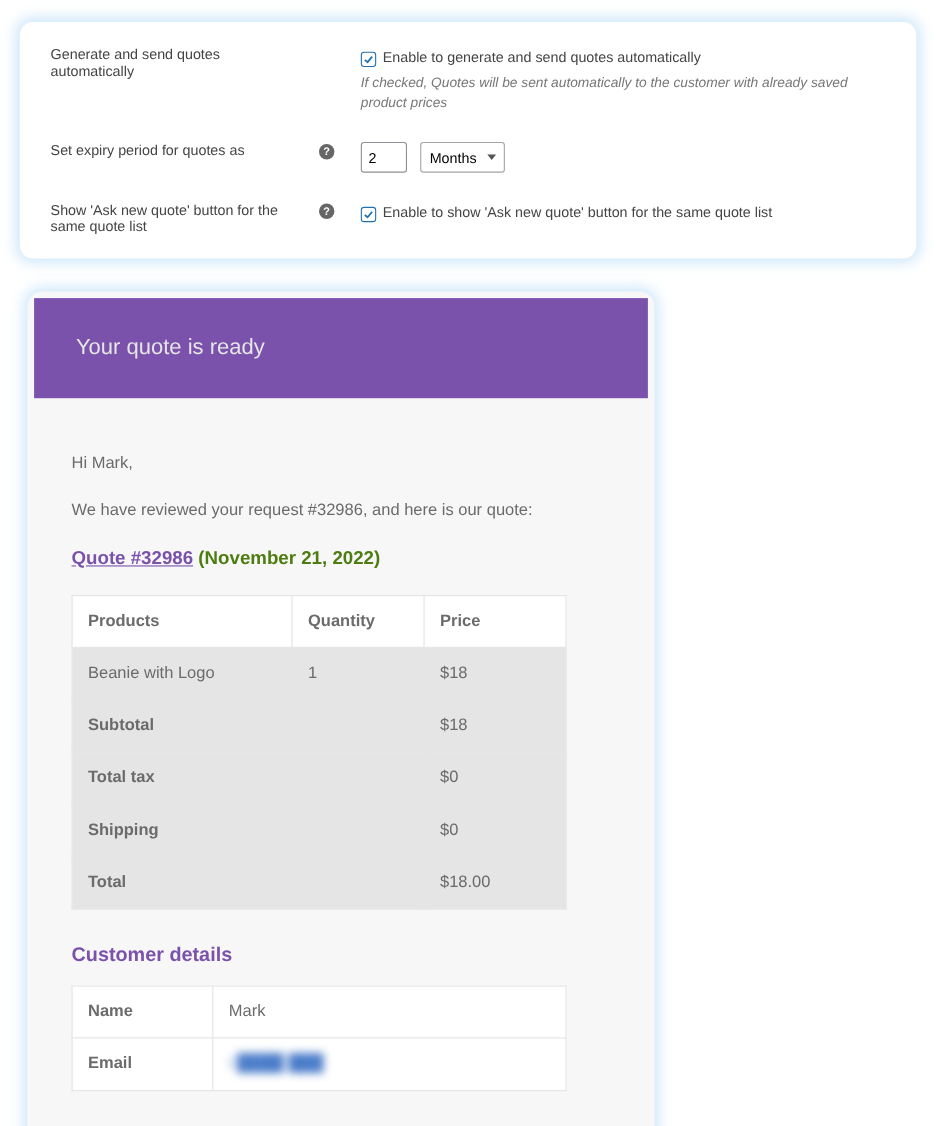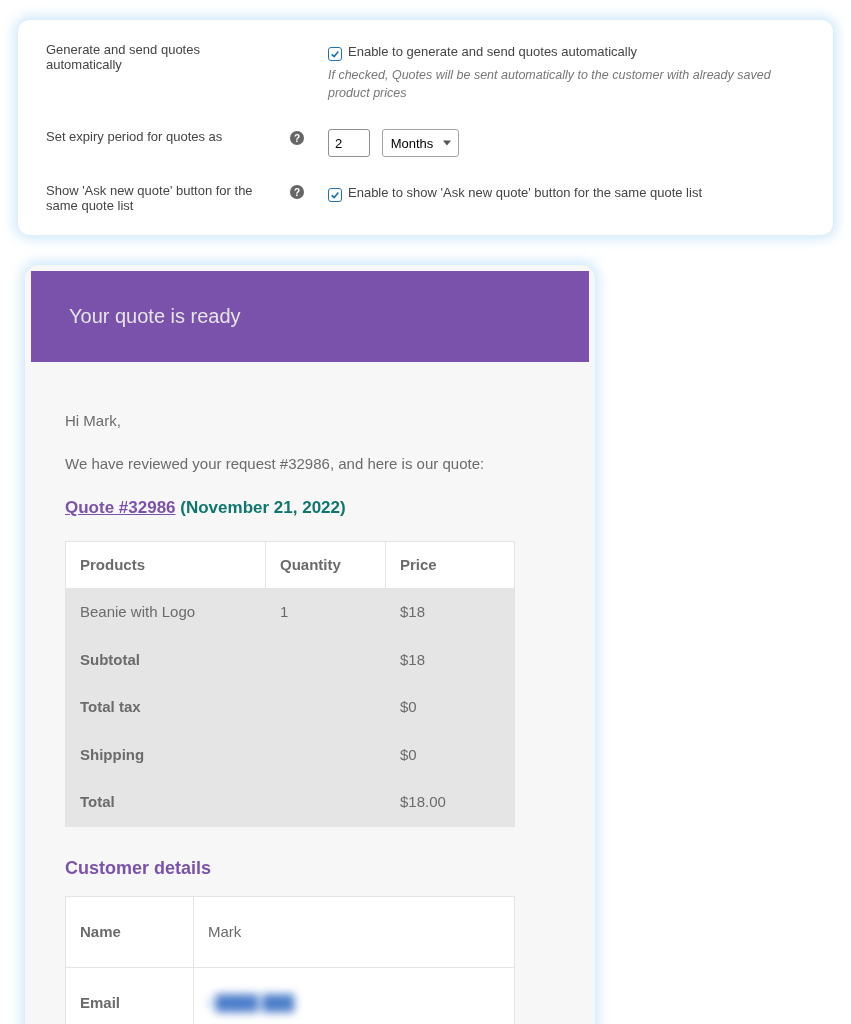--- a/index.html
+++ b/index.html
@@ -144,21 +144,21 @@
     font-size: 15px;
     line-height: 1.5;
   }
   .email-body p { margin: 0 0 20px; }
   .quote-link {
     color: #7b52ab;
     text-decoration: underline;
     font-weight: 700;
   }
   .quote-date {
-    color: #0f766e;
+    color: #4d7c0f;
     font-weight: 700;
   }
   .quote-heading { font-size: 17px; margin-bottom: 18px; }
 
   .quote-table {
     width: 450px;
     border-collapse: collapse;
     margin-bottom: 28px;
     font-size: 15px;
   }
@@ -184,21 +184,21 @@
     margin-bottom: 14px;
   }
   .cust-table {
     width: 450px;
     border-collapse: collapse;
     font-size: 15px;
     margin-bottom: 40px;
   }
   .cust-table td {
     border: 1px solid #e4e4e4;
-    padding: 24px 14px;
+    padding: 12px 14px;
     background: #fff;
     color: #6b6b6b;
   }
   .cust-table td:first-child { font-weight: 700; width: 128px; }
   .blurred {
     filter: blur(4px);
     color: #4a7cc9;
   }
 </style>
 </head>

